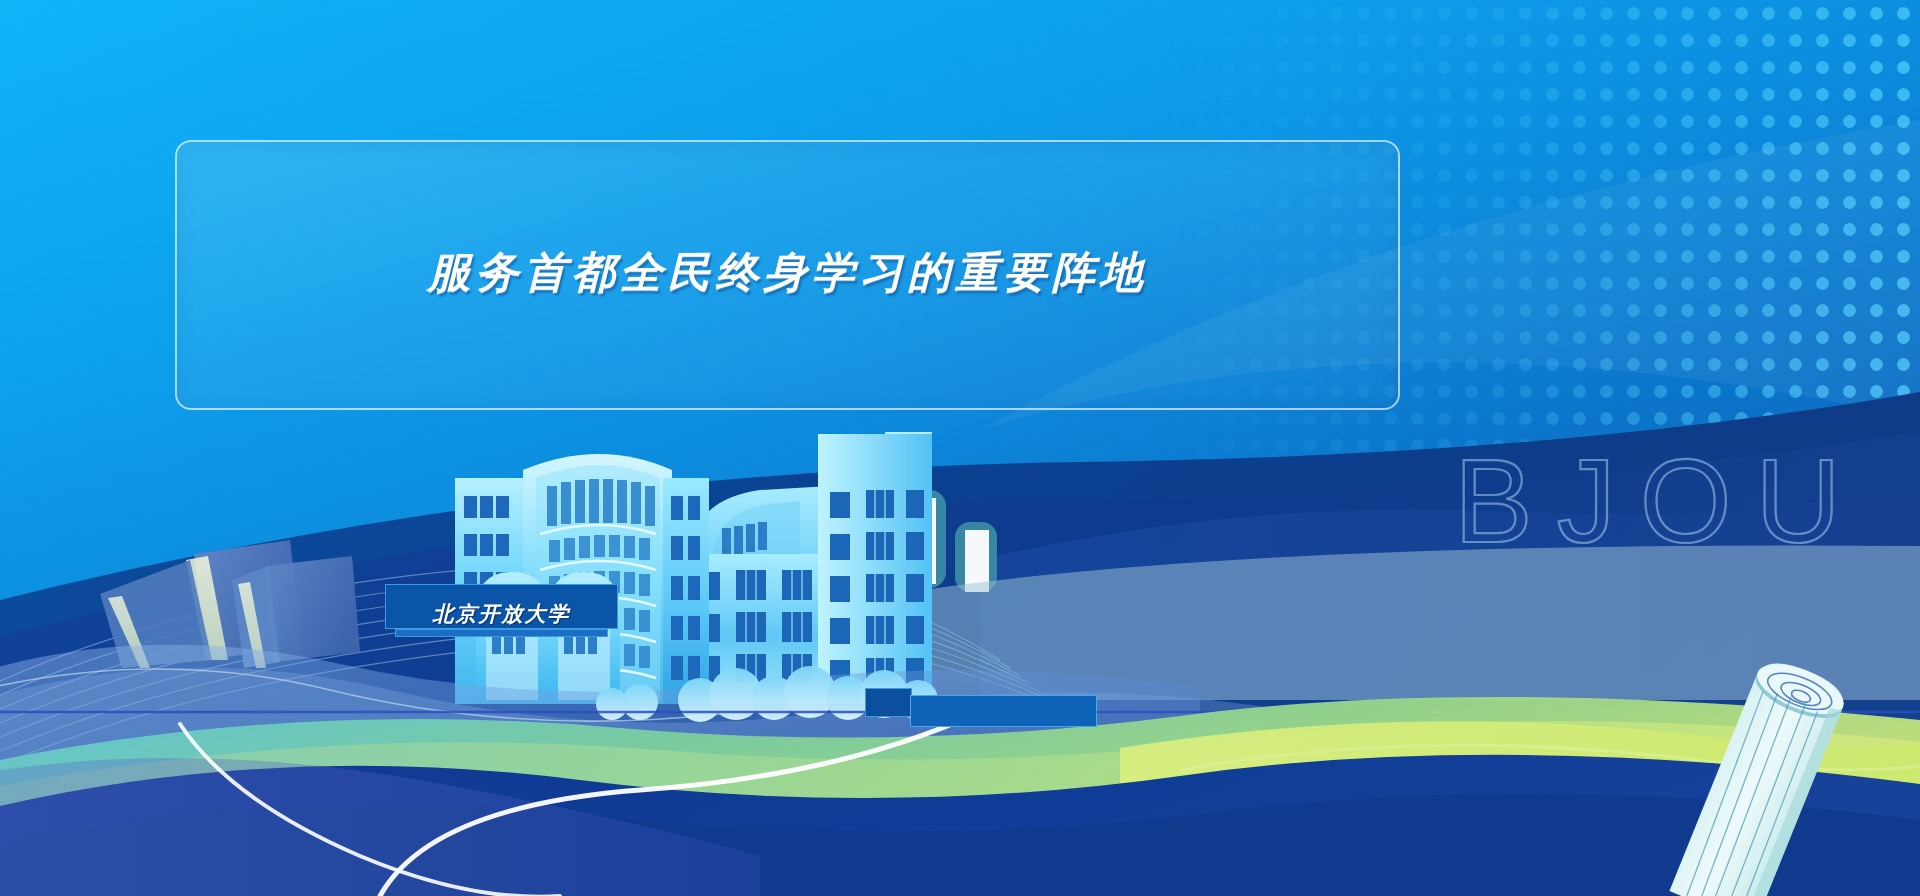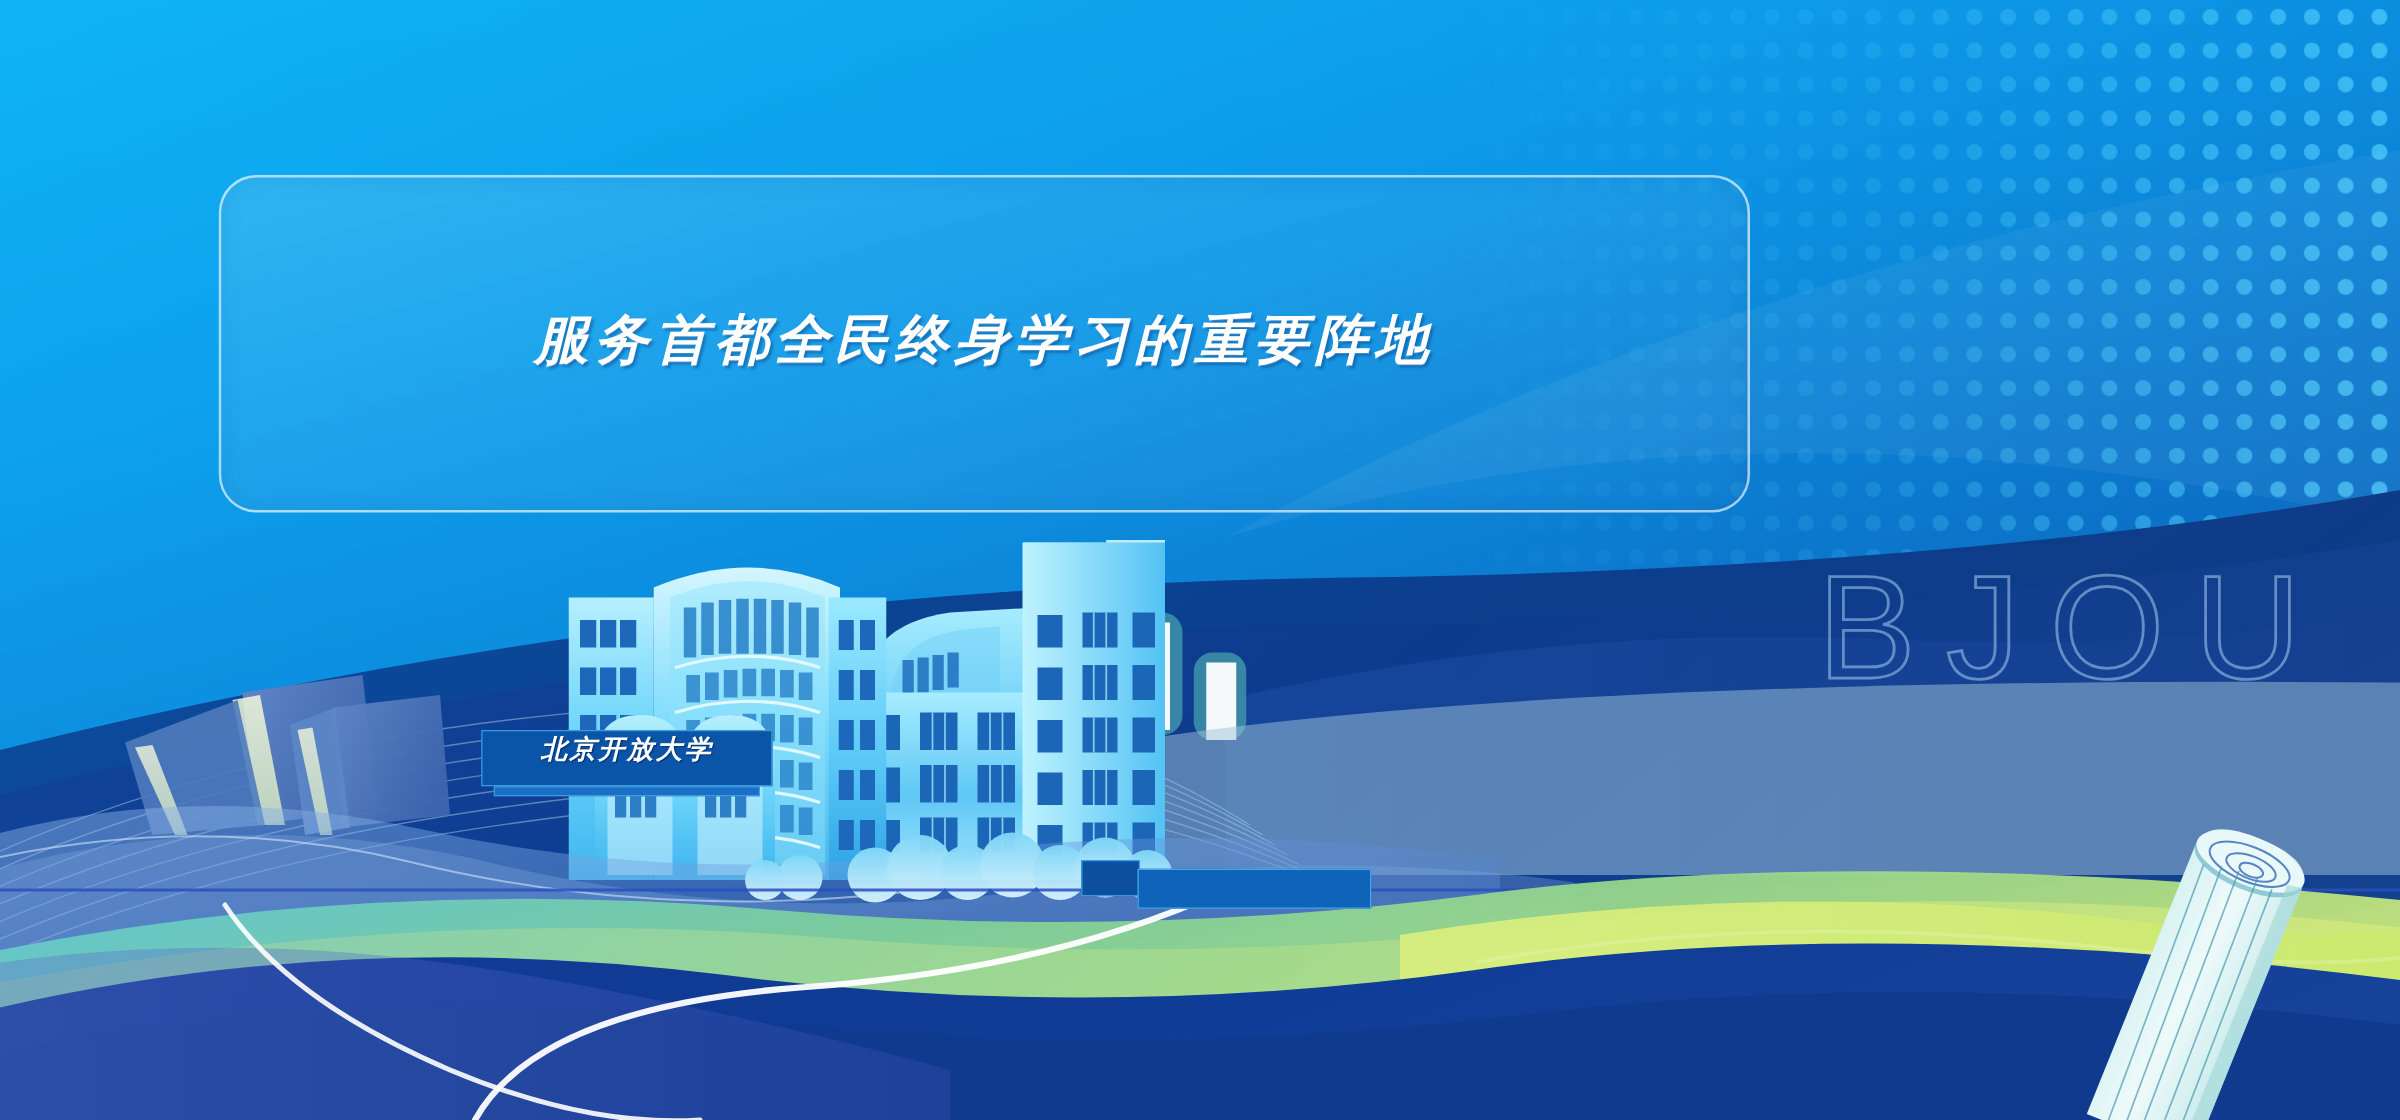--- a/index.html
+++ b/index.html
@@ -18,21 +18,21 @@
   #bgsvg, #fgsvg {
     position:absolute; inset:0;
     width:1920px; height:896px;
     display:block;
   }
   
   #headline-card {
     position:absolute;
     left:175px; top:140px;
     width:1225px; height:270px;
-    border-radius:30px;
+    border-radius:16px;
     border:2px solid rgba(255,255,255,0.62);
     background:linear-gradient(165deg,
         rgba(255,255,255,0.14) 0%,
         rgba(255,255,255,0.07) 38%,
         rgba(255,255,255,0.02) 100%);
     box-shadow:0 2px 18px rgba(0,40,110,0.10) inset;
     display:flex;
     flex-direction:column;
     align-items:center;
     justify-content:center;
@@ -55,21 +55,21 @@
   #hl-line-2 { font-size:45px; }
   #hl-line-3 { font-size:45px; }
 
   
   #sign-board {
     position:absolute;
     left:385px; top:584px;
     width:233px; height:45px;
     background:#0b55a8;
     border:1.5px solid #3b9ae0;
-    display:flex; align-items:flex-start; justify-content:center;
+    display:flex; align-items:flex-end; justify-content:center;
     z-index:6;
   }
   #sign-board-text {
     color:#ffffff;
     font-family:"DejaVu Serif","Liberation Serif",serif;
     font-weight:700;
     font-style:italic;
     font-size:21px;
     letter-spacing:2px;
     text-shadow:1px 1px 1px rgba(0,20,60,0.55);

